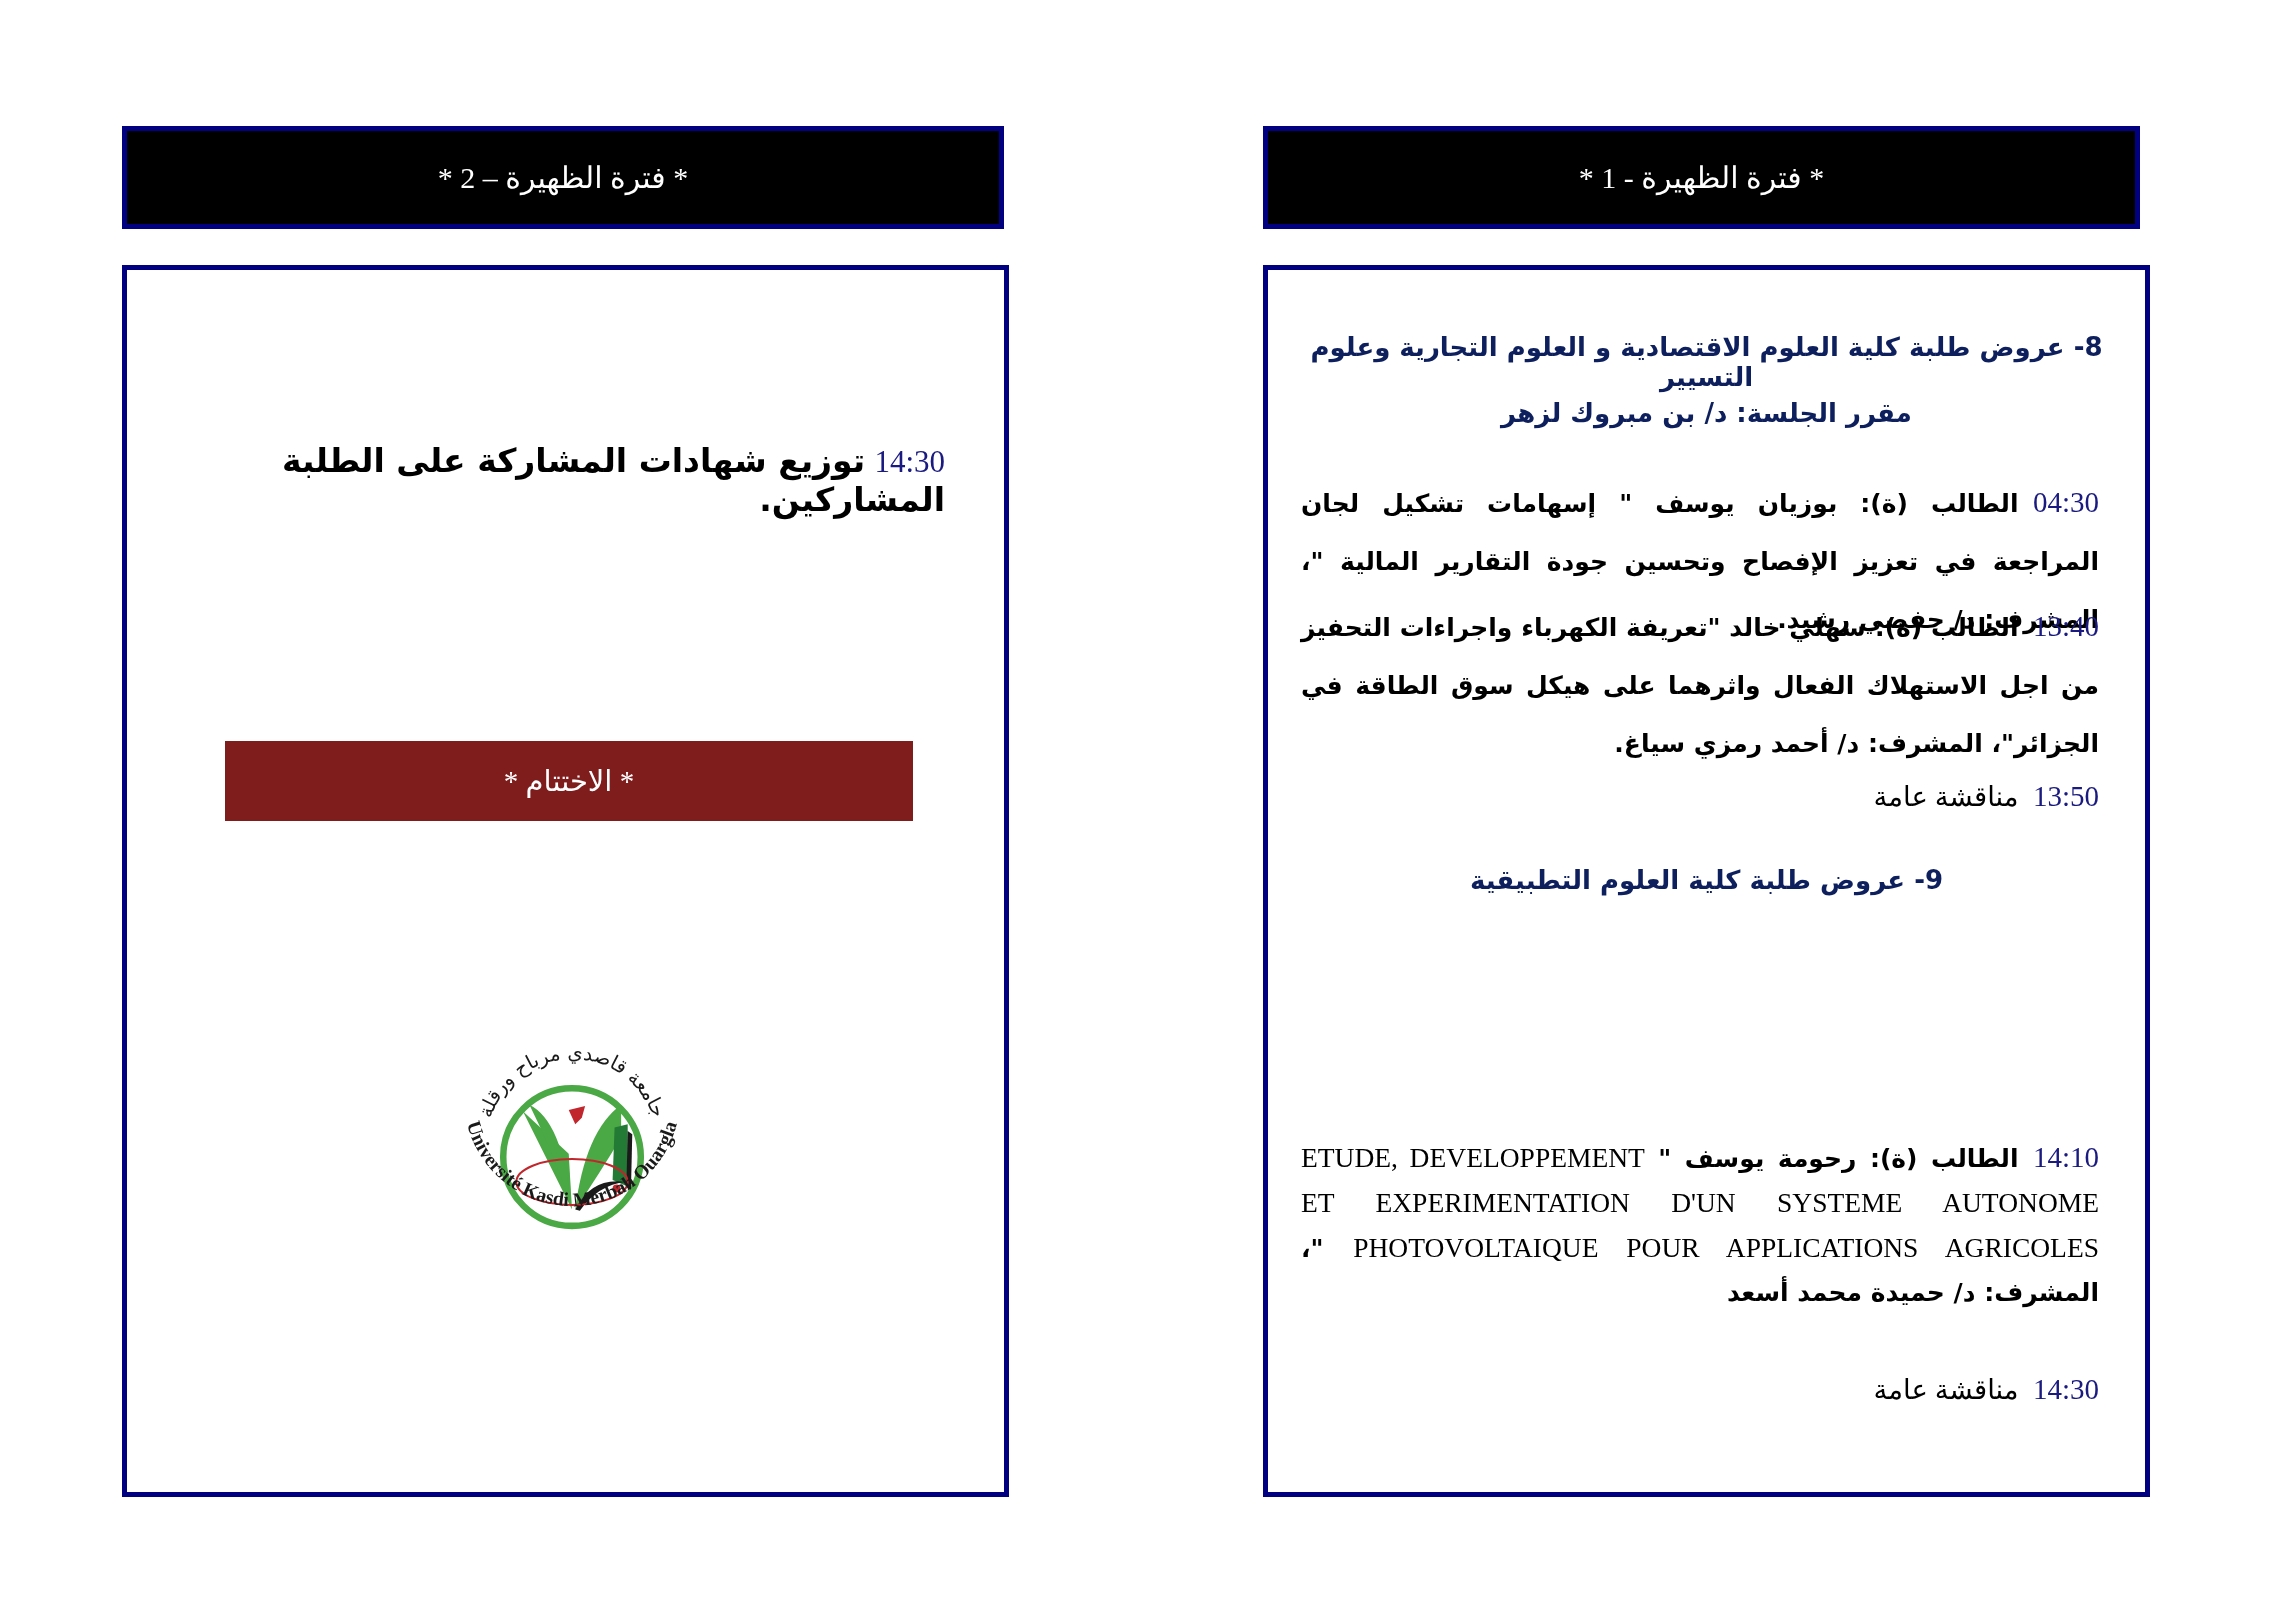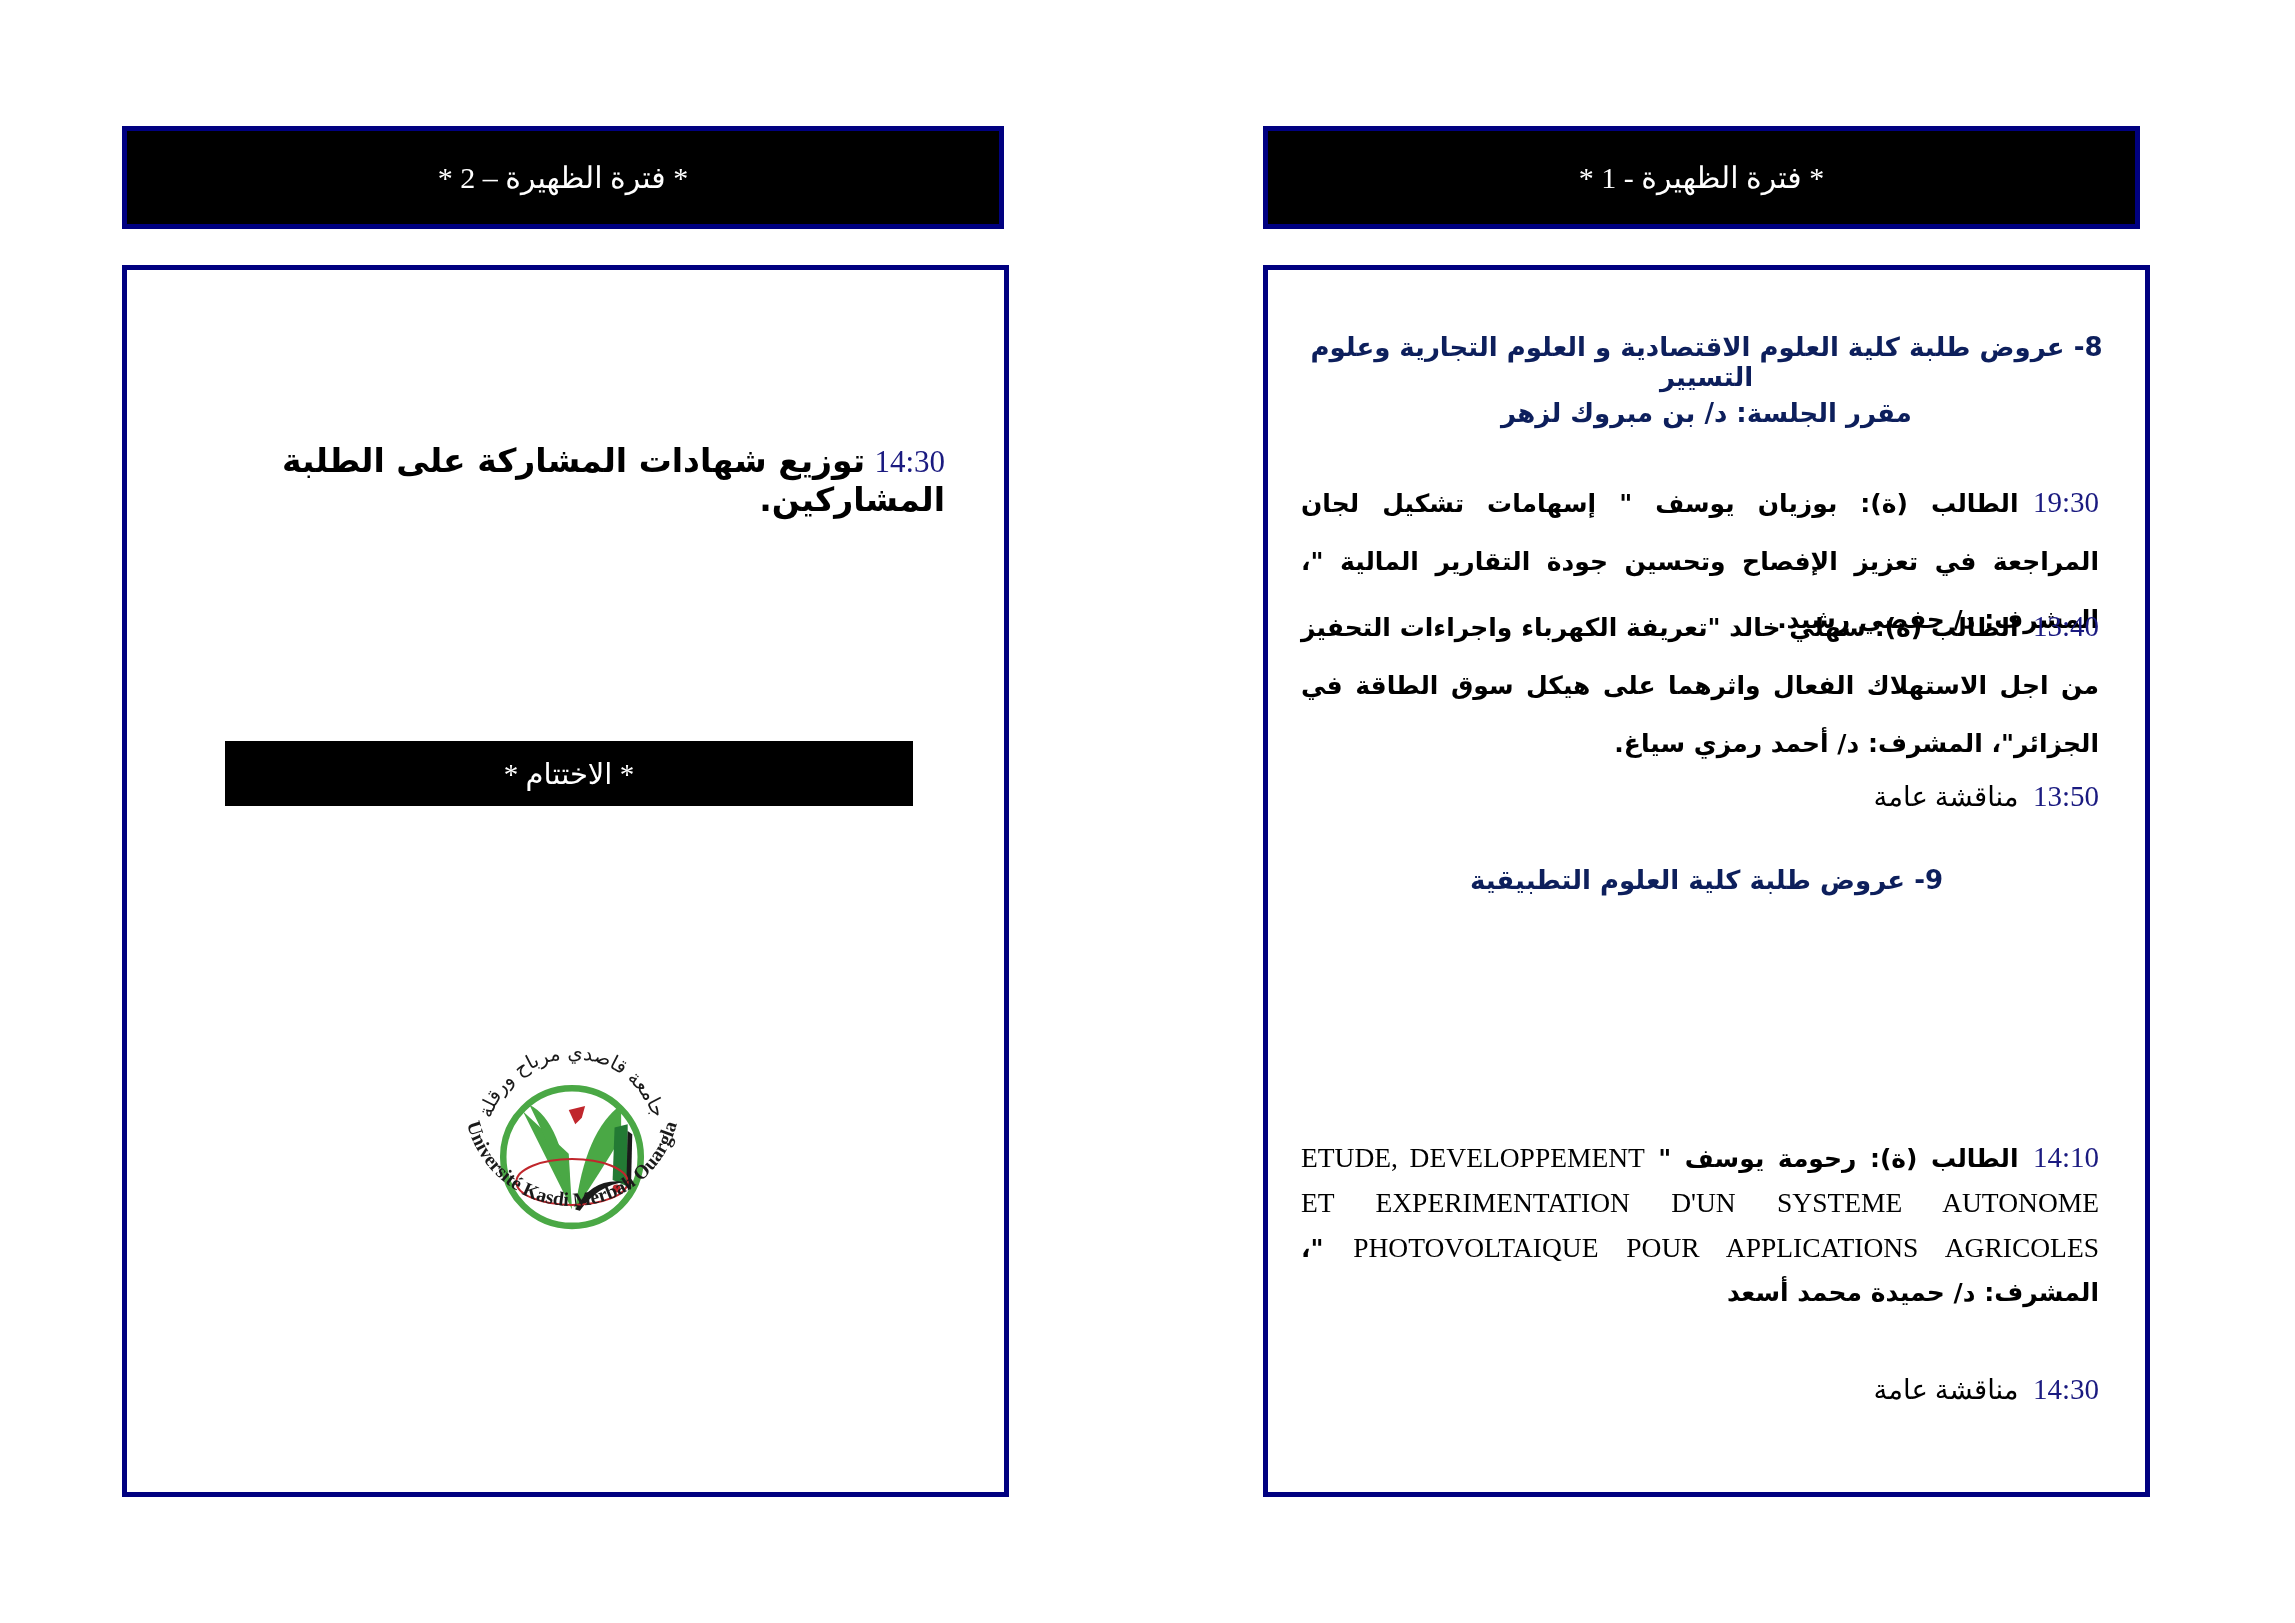--- a/index.html
+++ b/index.html
@@ -38,22 +38,22 @@
   .item .latin { font-family:"Liberation Serif",serif; font-weight:normal; font-size:27.5px; }
   .plain { font-family:"Liberation Serif","DejaVu Serif",serif; font-weight:normal; font-size:27.5px; }
 
   #closing-text {
     position:absolute; left:26px; right:59px; top:171px;
     direction:rtl; text-align:right; color:#000;
     font-family:"DejaVu Sans","Liberation Sans",sans-serif; font-weight:bold; font-size:33px;
   }
   #closing-text .time { font-size:31px; margin-left:9.2px; }
   #closing-banner {
-    position:absolute; left:98px; top:471px; width:688px; height:65px;
-    background:#000000; color:#fff; display:flex; align-items:center; justify-content:center;
+    position:absolute; left:98px; top:471px; width:688px; height:80px;
+    background:#7f1d1d; color:#fff; display:flex; align-items:center; justify-content:center;
     direction:rtl; font-family:"Liberation Serif",serif; font-size:29px;
   }
   #logo { position:absolute; left:314px; top:743px; width:262px; height:262px; }
 </style>
 </head>
 <body>
 
 <div id="hdr-left" class="header-box">
   <span>*  فترة الظهيرة – 2 *</span>
 </div>
@@ -93,21 +93,21 @@
 
 <div id="hdr-right" class="header-box">
   <span>*  فترة الظهيرة - 1 *</span>
 </div>
 
 <div id="box-right" class="content-box">
   <div class="section-title" style="top:62px;">8- عروض طلبة كلية العلوم الاقتصادية و العلوم التجارية وعلوم التسيير</div>
   <div class="section-title" style="top:128px;">مقرر الجلسة: د/ بن مبروك لزهر</div>
 
   <div class="item" style="top:203px;">
-    <span class="time">19:30</span><span>الطالب (ة): بوزيان يوسف " إسهامات تشكيل لجان المراجعة في تعزيز الإفصاح وتحسين جودة التقارير المالية "، المشرف: د/ حفصي رشيد.</span>
+    <span class="time">04:30</span><span>الطالب (ة): بوزيان يوسف " إسهامات تشكيل لجان المراجعة في تعزيز الإفصاح وتحسين جودة التقارير المالية "، المشرف: د/ حفصي رشيد.</span>
   </div>
 
   <div class="item" style="top:327px;">
     <span class="time">13:40</span><span>الطالب (ة): سهلي خالد "تعريفة الكهرباء واجراءات التحفيز من اجل الاستهلاك الفعال واثرهما على هيكل سوق الطاقة في الجزائر"، المشرف: د/ أحمد رمزي سياغ.</span>
   </div>
 
   <div class="item plain" style="top:497px; font-weight:normal;">
     <span class="time">13:50</span><span>مناقشة عامة</span>
   </div>
 

